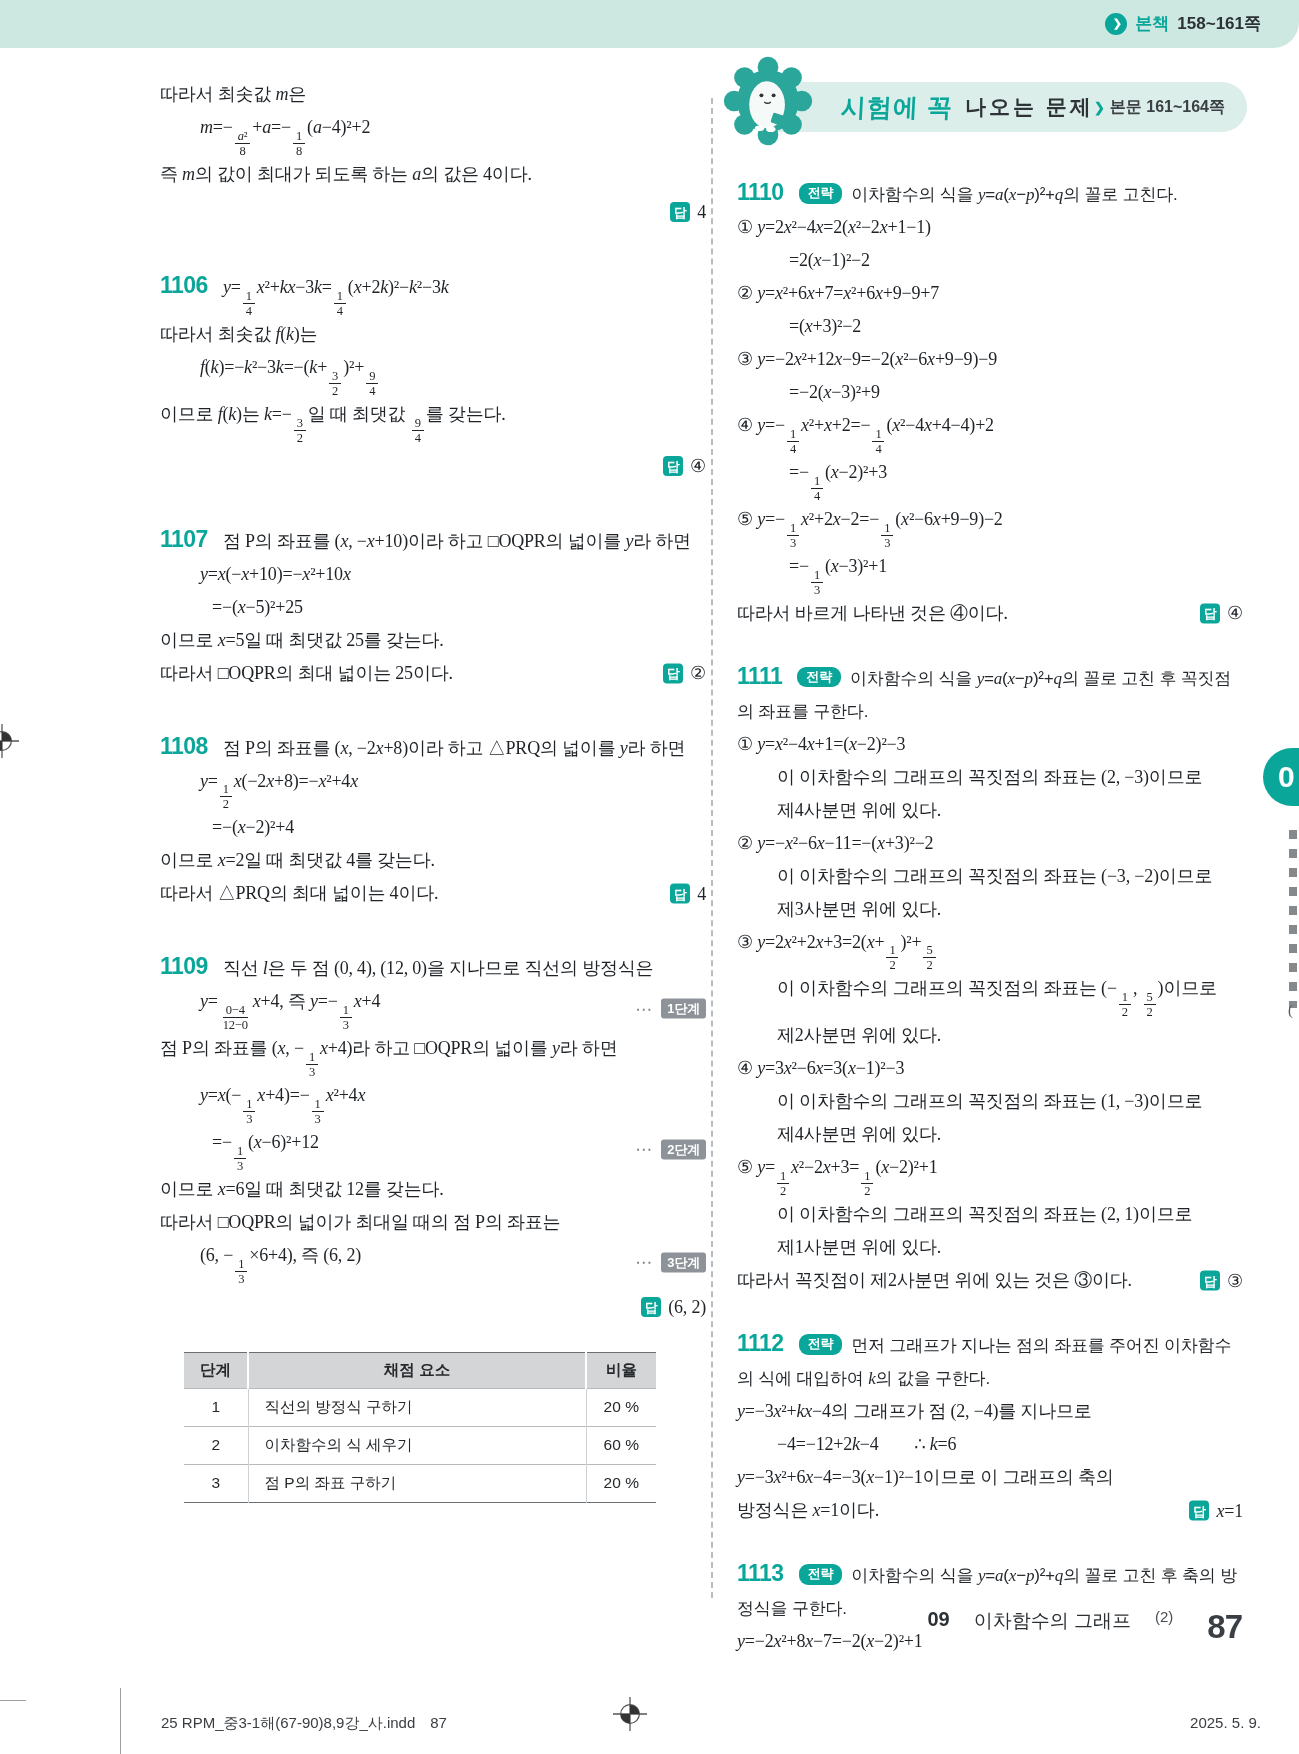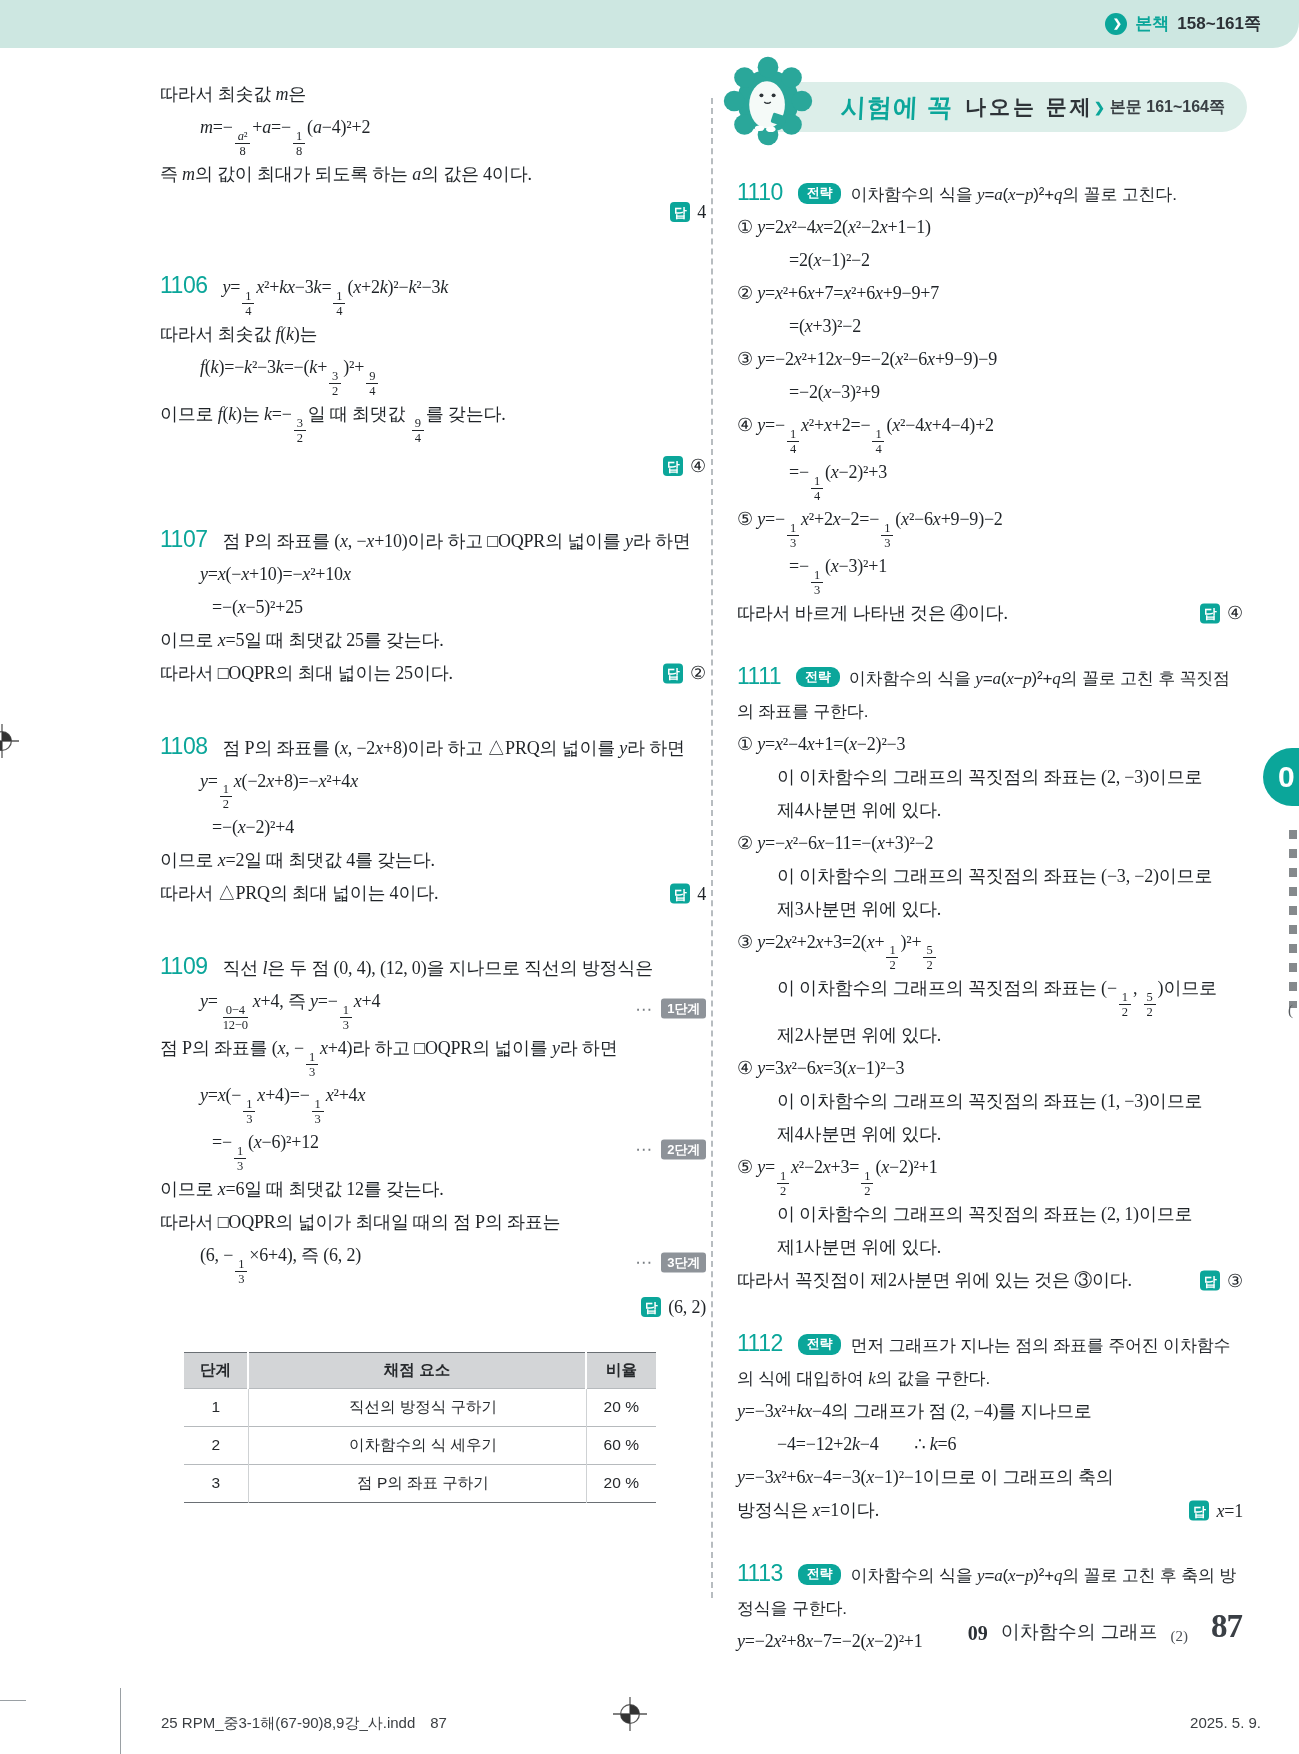--- a/index.html
+++ b/index.html
@@ -37,21 +37,21 @@
           margin-left:12px;letter-spacing:3px}
   .sec-ref{margin-left:auto;padding-right:22px;font-family:"Liberation Sans",sans-serif;
            font-size:16px;font-weight:700;color:#3a4045;display:flex;align-items:center;gap:5px}
   .sec-ref .arr{color:var(--accent);font-size:13px;font-weight:700}
 
   
   .problem{margin-top:40px}
   .problem:first-child{margin-top:0}
   #right-problems .problem{margin-top:30px}
   .lead,.line{font-size:18px;line-height:33px;letter-spacing:-0.2px}
-  .pnum{font-family:"Liberation Sans",sans-serif;font-weight:400;font-size:23px;color:var(--accent);
+  .pnum{font-family:"Liberation Sans",sans-serif;font-weight:700;font-size:23px;color:var(--accent);
         margin-right:15px;letter-spacing:-0.5px}
   .badge-strategy{display:inline-block;background:var(--accent);color:#fff;
         font-family:"Liberation Sans",sans-serif;font-size:13px;font-weight:700;
         border-radius:9px;padding:2px 9px;margin-right:9px;vertical-align:3px;line-height:1.3}
   .stext{font-family:"Liberation Sans",sans-serif;font-size:17px;color:#24282c}
   .line{position:relative}
   .ind1{padding-left:40px}
   .ind2{padding-left:52px}
   .ltext i,.stext i{font-style:italic;font-family:"Liberation Serif",serif}
   .rgt{position:absolute;right:0;top:50%;transform:translateY(-50%);
@@ -71,34 +71,34 @@
   .fden{padding:0 3px}
 
   
   #grading-table{border-collapse:collapse;width:472px;margin:28px 0 0 24px;
         font-family:"Liberation Sans",sans-serif;font-size:15.5px;
         border-top:1.5px solid #6a6f74;border-bottom:1.5px solid #6a6f74}
   #grading-table th{background:var(--table-header-bg);font-weight:700;padding:7px 4px;
         border-left:2px solid #fff;color:#26292c}
   #grading-table th:first-child{border-left:none}
   #grading-table td{padding:8px 4px;text-align:center;border-top:1px solid #b6babd;color:#26292c}
-  #grading-table td.elem{text-align:center;padding-left:16px;
+  #grading-table td.elem{text-align:left;padding-left:16px;
         border-left:1px solid #cfd2d4;border-right:1px solid #cfd2d4}
 
   
   .side-tab{position:absolute;left:1263px;top:748px;width:36px;height:58px;background:var(--accent);
         border-radius:29px 0 0 29px;color:#fff;font-family:"Liberation Sans",sans-serif;
         font-weight:700;font-size:30px;display:flex;align-items:center;padding-left:15px;overflow:hidden}
   .edge-strip{position:absolute;left:1289px;top:830px;width:8px;height:178px;opacity:.75;
         background:repeating-linear-gradient(180deg,#5d6266 0 9px,transparent 9px 19px)}
   .edge-paren{position:absolute;left:1288px;top:1002px;font-size:15px;color:#55595d}
 
   
-  .chapter-footer{position:absolute;right:57px;top:1608px;display:flex;align-items:flex-end;gap:13px;
-        font-family:Liberation Serif, serif;color:#2b3035}
+  .chapter-footer{position:absolute;right:57px;top:1608px;display:flex;align-items:flex-start;gap:24px;
+        font-family:Liberation Sans, sans-serif;color:#2b3035}
   .cf-no{font-weight:700;font-size:20px}
   .cf-title{font-size:19px}
   .cf-paren{font-size:15px;color:#4a4f54}
   .cf-page{font-weight:700;font-size:33px;margin-left:10px;color:#3a3f45;letter-spacing:-1px}
   .print-footer-file{position:absolute;left:161px;top:1714px;font-family:"Liberation Sans",sans-serif;
         font-size:15px;color:#3a3e42}
   .print-footer-date{position:absolute;right:38px;top:1714px;font-family:"Liberation Sans",sans-serif;
         font-size:15px;color:#3a3e42}
   .vline{position:absolute;left:120px;top:1688px;height:66px;border-left:1px solid #9aa0a4}
   .htick{position:absolute;left:0;top:1700px;width:26px;border-top:1px solid #9aa0a4}

